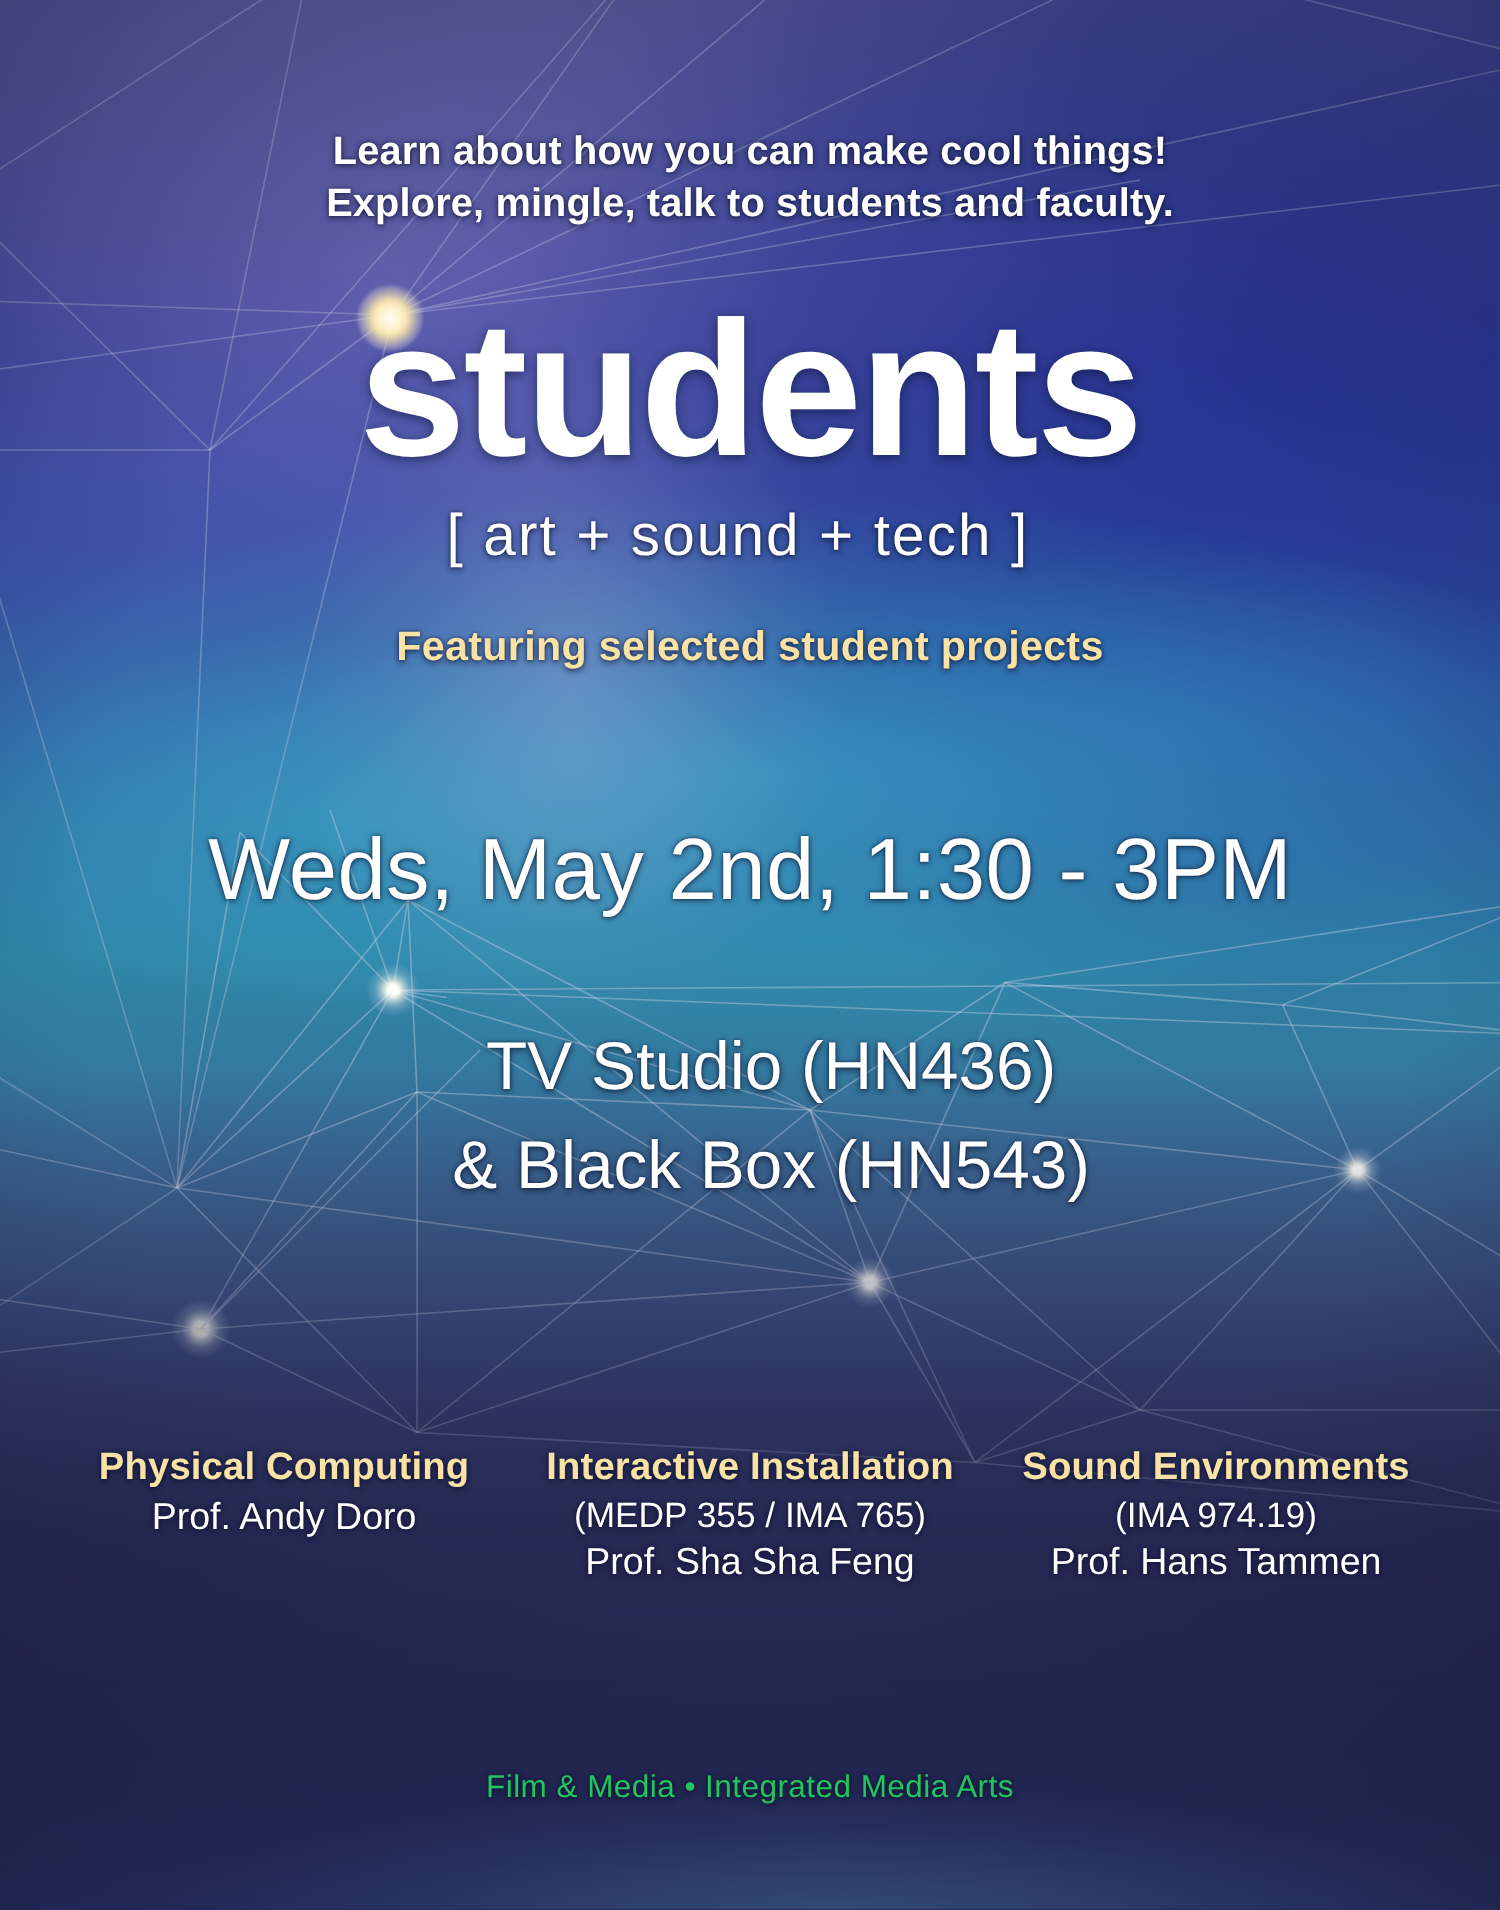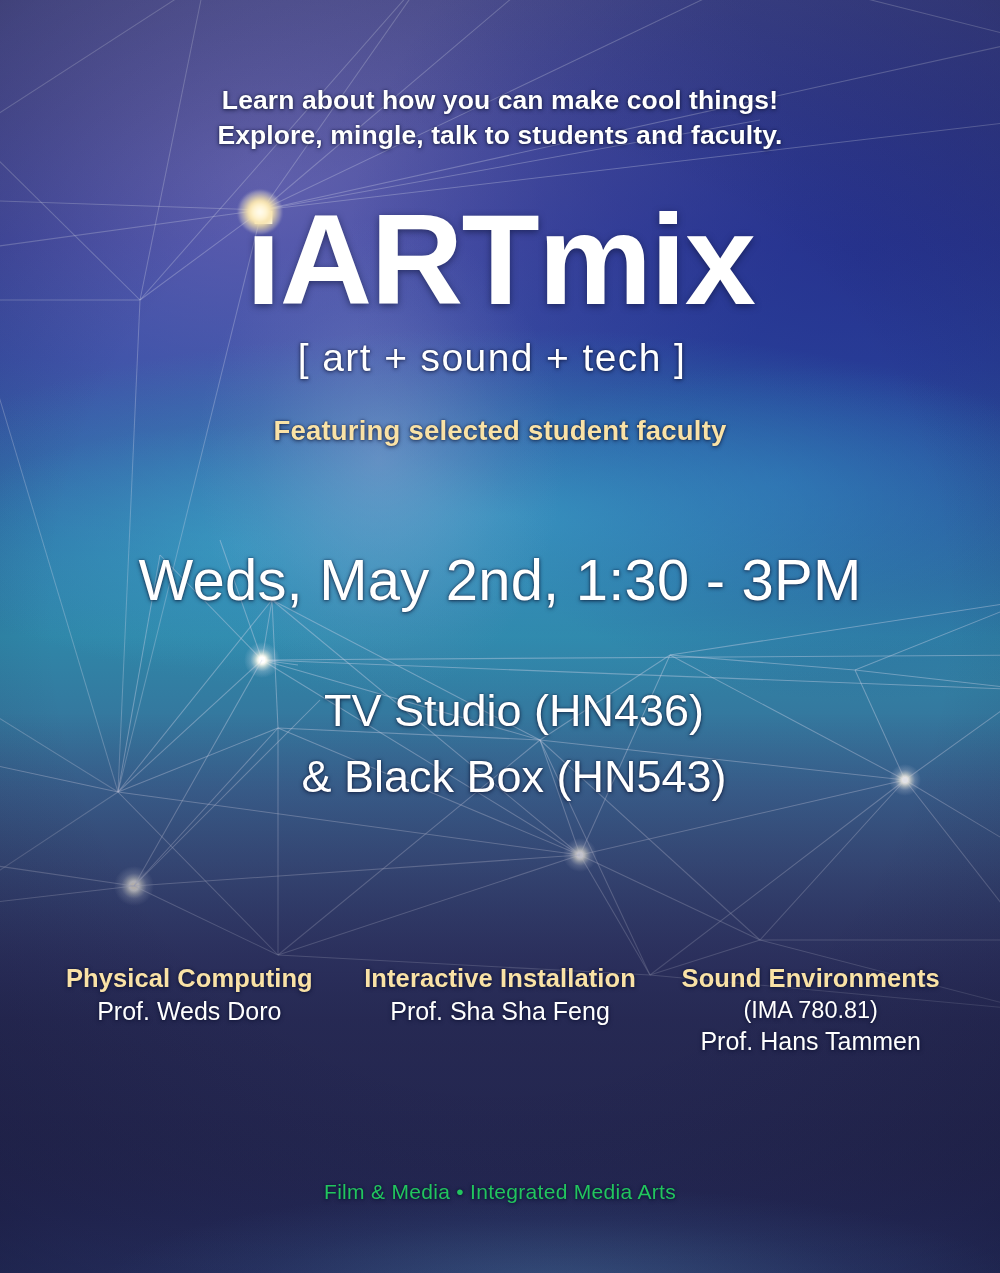--- a/index.html
+++ b/index.html
@@ -421,47 +421,48 @@
   <div class="bg-layer" id="bg-vignette"></div>
 
   <div id="content">
 
     <div id="tagline" class="txt-shadow">
       <span class="line">Learn about how you can make cool things!</span>
       <span class="line">Explore, mingle, talk to students and faculty.</span>
     </div>
 
     <div id="title-block">
-      <div id="title">iARTmix</div>
+      <div id="title">students</div>
     </div>
     <div id="i-dot-glow"></div>
 
     <div id="subtitle" class="txt-shadow">[ art + sound + tech ]</div>
 
-    <div id="featuring" class="txt-shadow">Featuring selected student faculty</div>
+    <div id="featuring" class="txt-shadow">Featuring selected student projects</div>
 
     <div id="datetime" class="txt-shadow">Weds, May 2nd, 1:30 - 3PM</div>
 
     <div id="location" class="txt-shadow">
       <span class="line">TV Studio (HN436)</span>
       <span class="line">&amp; Black Box (HN543)</span>
     </div>
 
     <div id="courses">
       <div class="course">
         <span class="course-title txt-shadow">Physical Computing</span>
-        <span class="course-prof txt-shadow">Prof. Weds Doro</span>
+        <span class="course-prof txt-shadow">Prof. Andy Doro</span>
       </div>
       <div class="course">
         <span class="course-title txt-shadow">Interactive Installation</span>
+        <span class="course-code txt-shadow">(MEDP 355 / IMA 765)</span>
         <span class="course-prof txt-shadow">Prof. Sha Sha Feng</span>
       </div>
       <div class="course">
         <span class="course-title txt-shadow">Sound Environments</span>
-        <span class="course-code txt-shadow">(IMA 780.81)</span>
+        <span class="course-code txt-shadow">(IMA 974.19)</span>
         <span class="course-prof txt-shadow">Prof. Hans Tammen</span>
       </div>
     </div>
 
     <div id="footer" class="txt-shadow">Film &amp; Media • Integrated Media Arts</div>
 
   </div>
 </div>
 
 </body></html>

